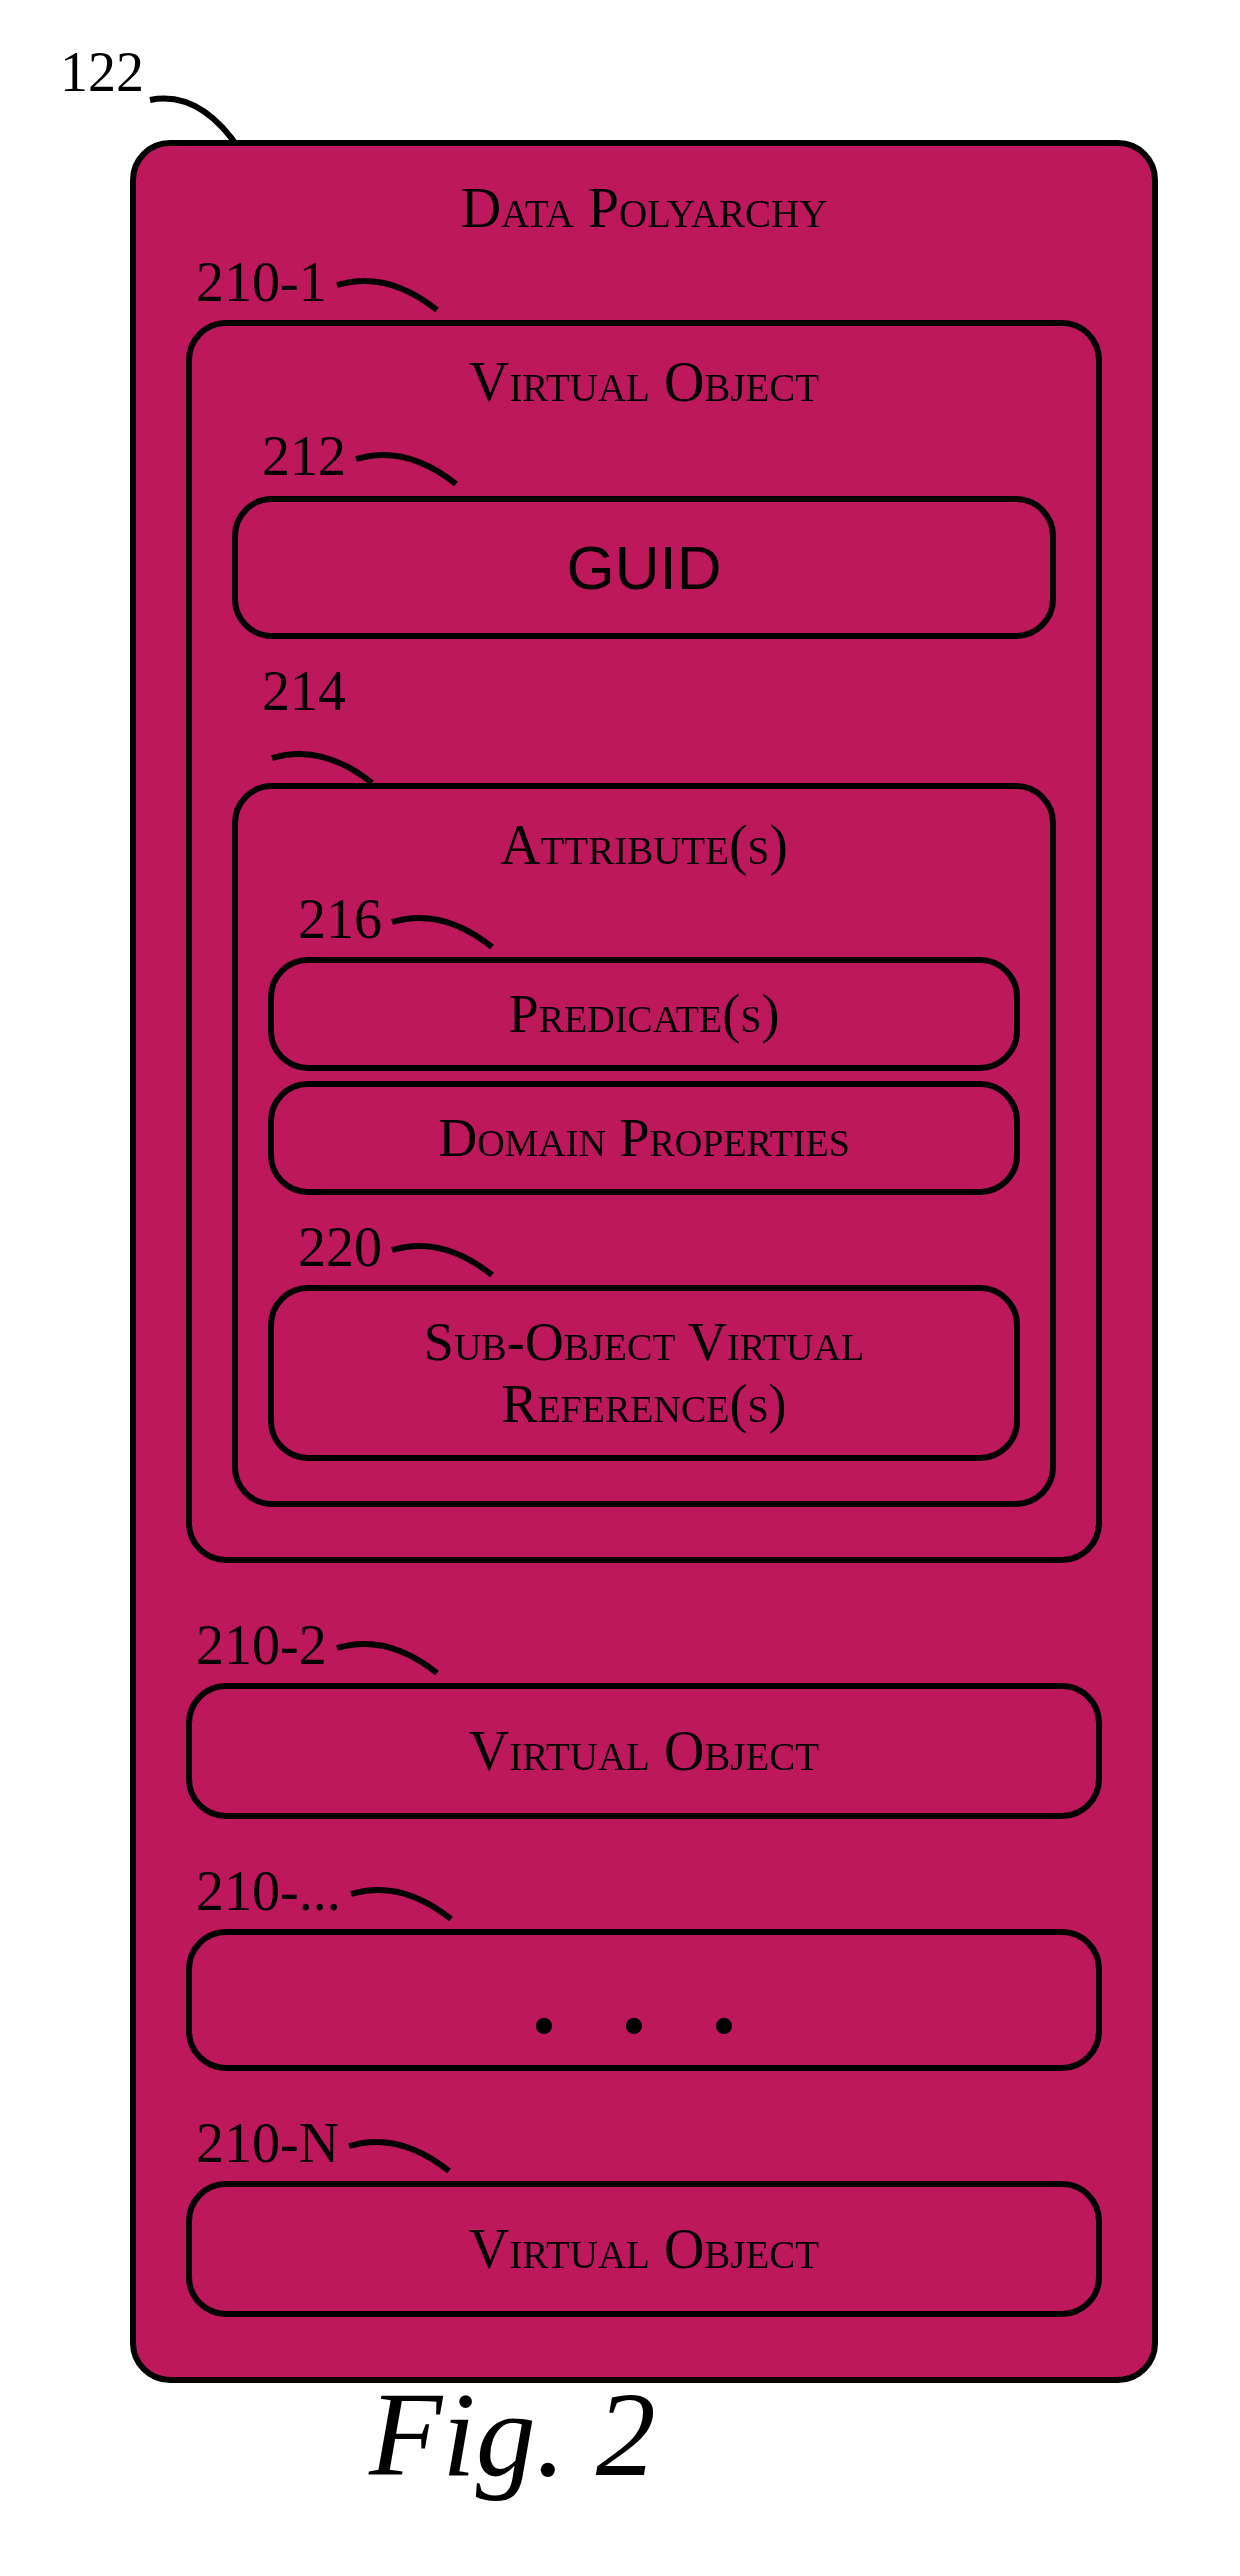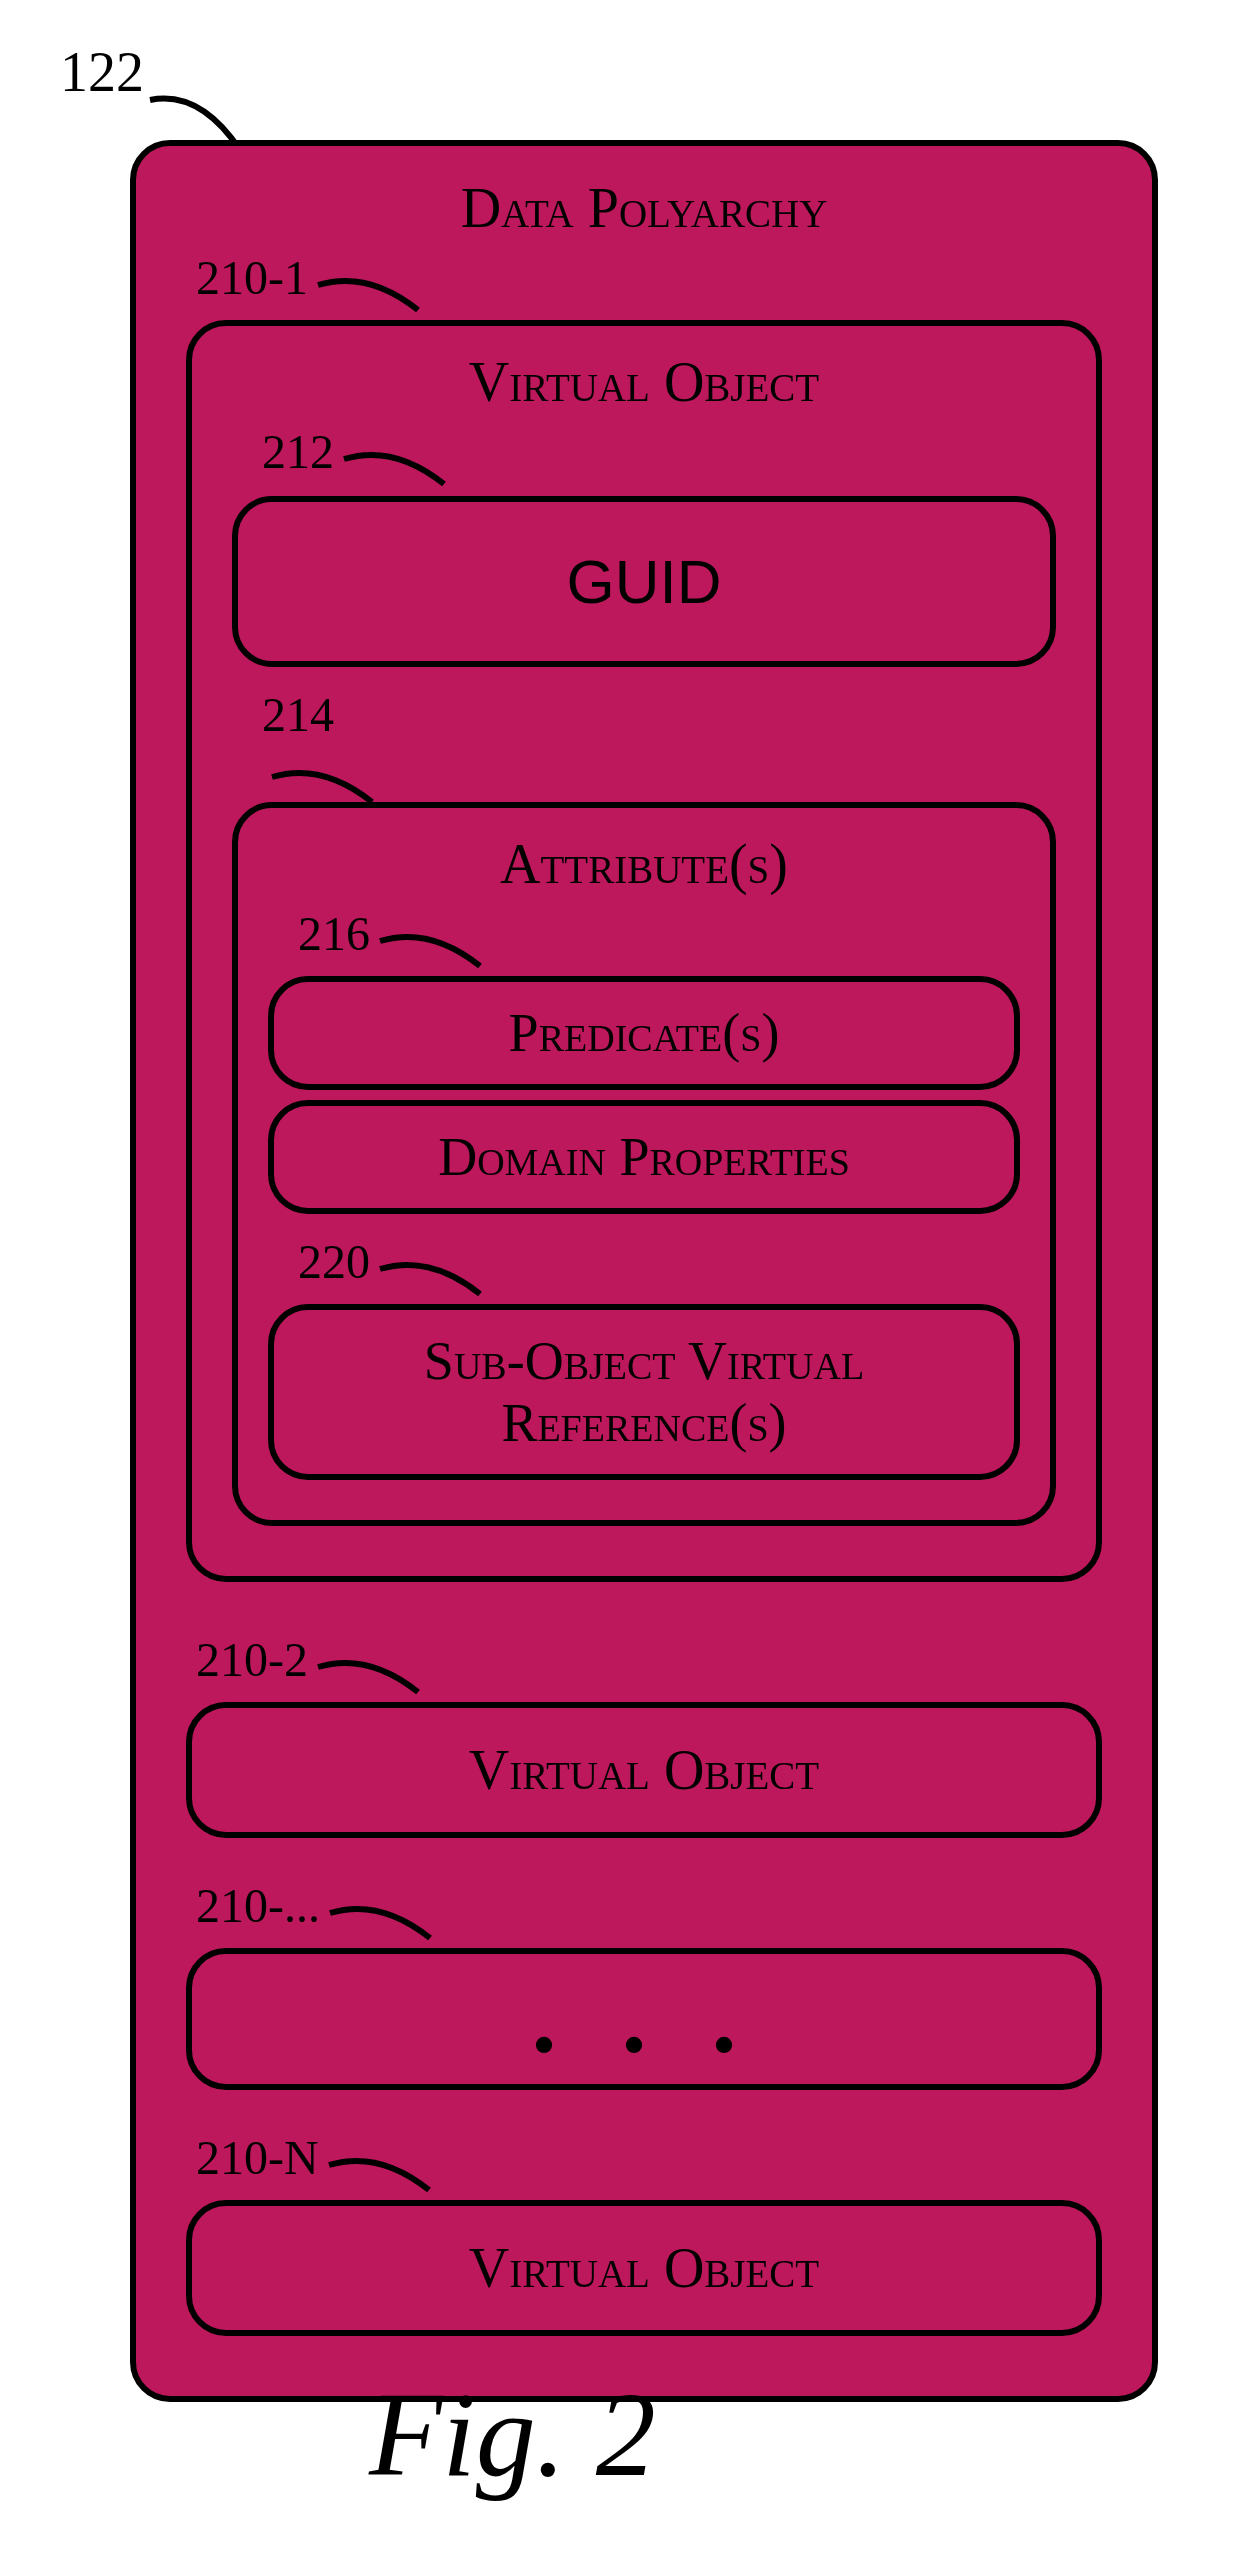--- a/index.html
+++ b/index.html
@@ -48,21 +48,21 @@
       font-family: Georgia, serif;
     }
     .leader {
       position: absolute;
     }
     .virtual-object-1 {
       padding: 14px 40px 50px 40px;
       margin-top: 10px;
     }
     .guid-box {
-      padding: 44px 20px;
+      padding: 30px 20px;
       margin-top: 12px;
       text-align: center;
     }
     .guid-text {
       font-size: 62px;
       font-family: Arial, Helvetica, sans-serif;
     }
     .attributes-box {
       padding: 14px 30px 40px 30px;
       margin-top: 70px;
@@ -89,21 +89,21 @@
       text-align: center;
       margin-top: 10px;
     }
     .ellipsis-text {
       font-size: 100px;
       font-weight: bold;
       letter-spacing: 20px;
       line-height: 0.5;
     }
     .ref-num {
-      font-size: 48px;
+      font-size: 56px;
       display: inline-block;
     }
     .label-row {
       display: flex;
       align-items: flex-start;
       margin-bottom: -10px;
       margin-left: 10px;
     }
     .label-row-inner {
       display: flex;

